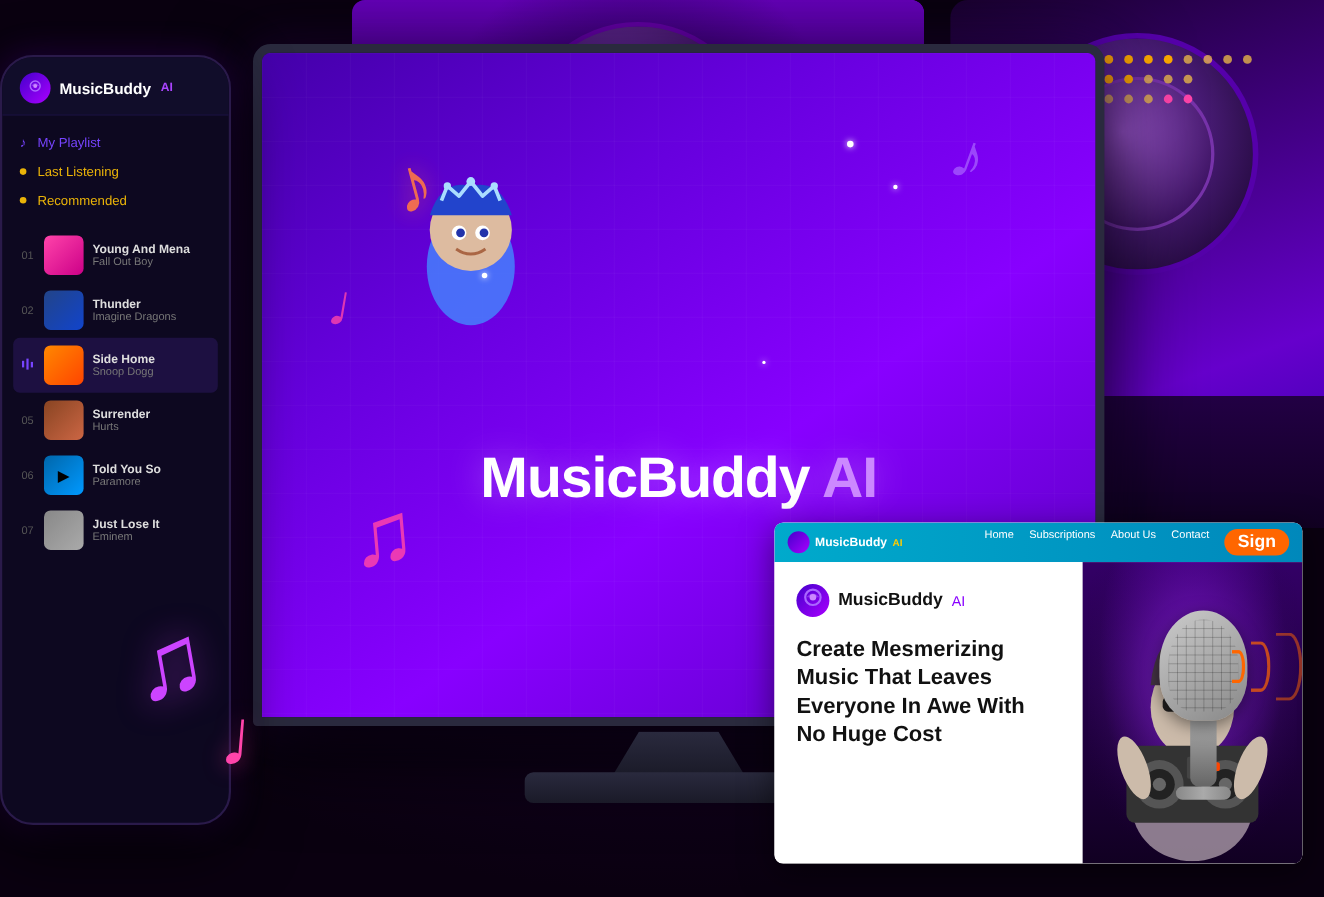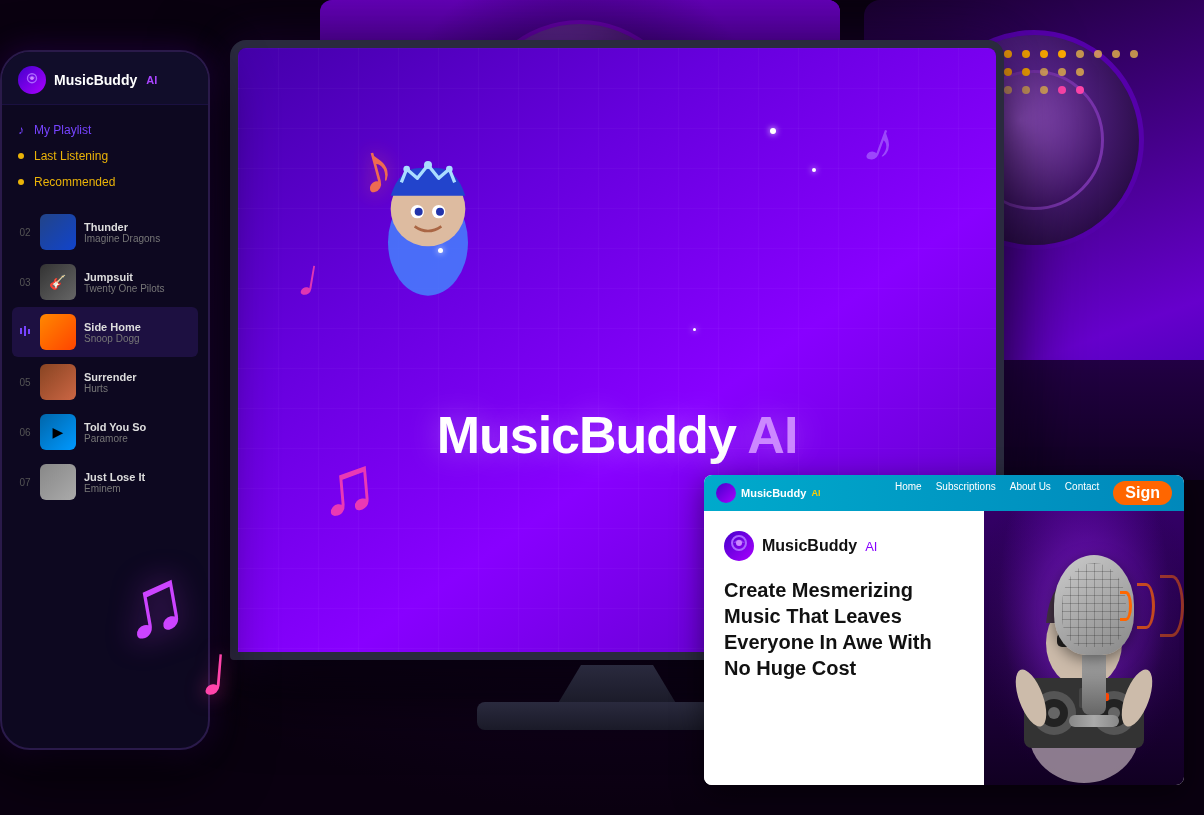--- a/index.html
+++ b/index.html
@@ -671,38 +671,38 @@
         <span>Last Listening</span>
       </div>
       <div class="phone-nav-item inactive">
         <div class="nav-dot"></div>
         <span>Recommended</span>
       </div>
     </div>
 
     <div class="phone-list">
 
+      <div class="phone-list-item">
+        <span class="item-num">01</span>
+        <div class="item-thumb thumb-1"></div>
+        <div class="item-info">
+          <div class="item-title">Young And Mena</div>
+          <div class="item-artist">Fall Out Boy</div>
+        </div>
+      </div>
 
       <div class="phone-list-item">
         <span class="item-num">02</span>
         <div class="item-thumb thumb-2"></div>
         <div class="item-info">
           <div class="item-title">Thunder</div>
           <div class="item-artist">Imagine Dragons</div>
         </div>
       </div>
 
-      <div class="phone-list-item">
-        <span class="item-num">03</span>
-        <div class="item-thumb thumb-3">🎸</div>
-        <div class="item-info">
-          <div class="item-title">Jumpsuit</div>
-          <div class="item-artist">Twenty One Pilots</div>
-        </div>
-      </div>
 
       <div class="phone-list-item playing">
         <span class="item-num">
           <svg width="12" height="12" viewBox="0 0 12 12">
               <rect x="1" y="3" width="2" height="6" fill="#7744ff"></rect>
               <rect x="5" y="1" width="2" height="10" fill="#7744ff"></rect>
               <rect x="9" y="4" width="2" height="5" fill="#7744ff"></rect>
             </svg>
         </span>
         <div class="item-thumb thumb-4"></div>

